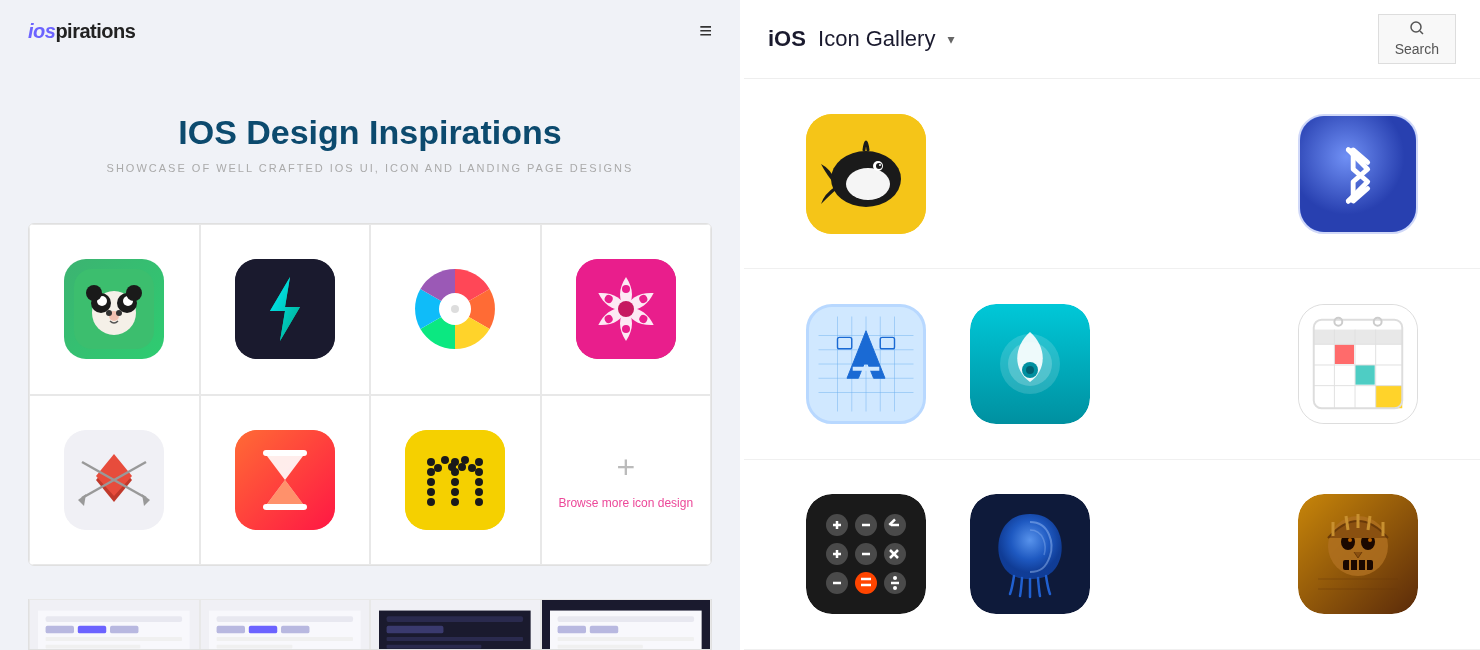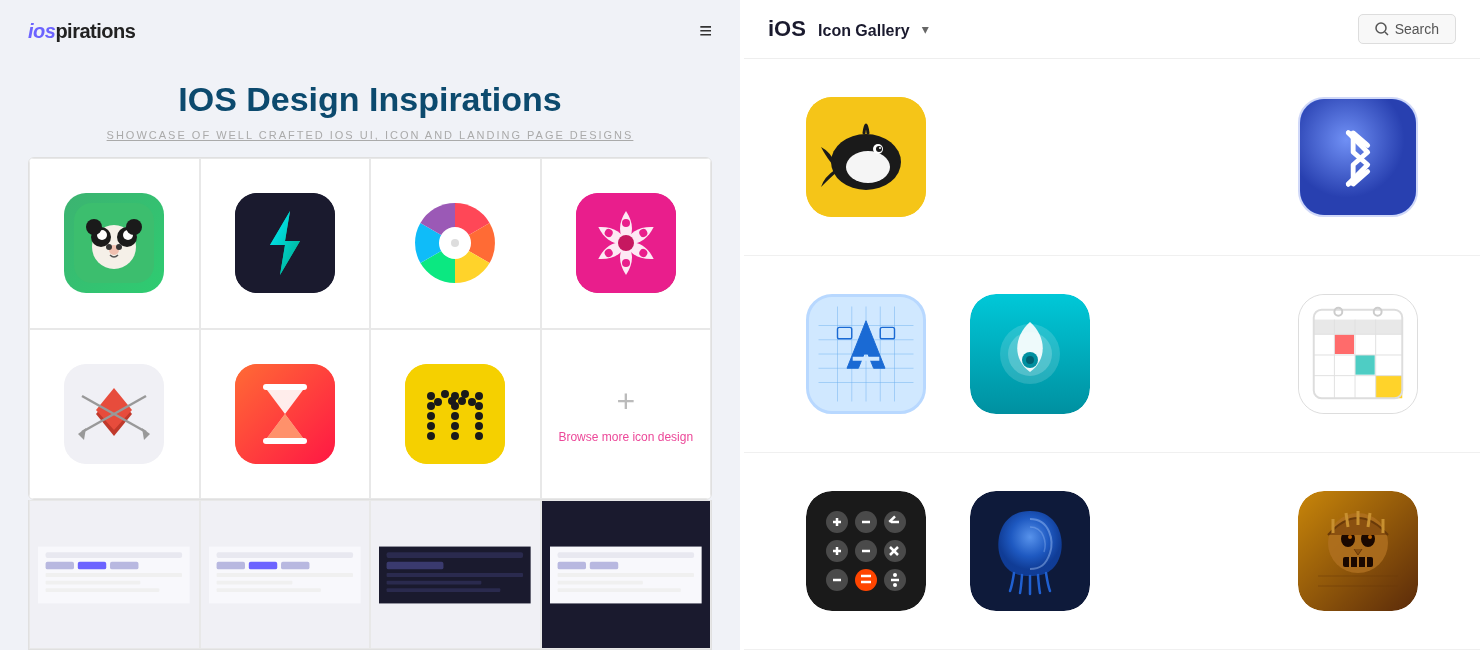--- a/index.html
+++ b/index.html
@@ -6,20 +6,21 @@
     body { font-family: -apple-system, BlinkMacSystemFont, 'Segoe UI', sans-serif; display: flex; width: 1480px; height: 650px; overflow: hidden; }
 
     
     #left-panel {
       width: 740px;
       min-width: 740px;
       background: #f0f2f7;
       display: flex;
       flex-direction: column;
       position: relative;
+      gap: 33px;
     }
 
     
     #left-nav {
       display: flex;
       align-items: center;
       justify-content: space-between;
       padding: 18px 28px;
       background: #f0f2f7;
     }
@@ -44,21 +45,20 @@
       font-size: 34px;
       font-weight: 700;
       color: #0c4a6e;
       margin-bottom: 10px;
     }
     #hero p {
       font-size: 11px;
       letter-spacing: 2px;
       color: #aaa;
       text-transform: uppercase;
-      text-decoration: underline;
     }
 
     
     #icon-grid {
       display: grid;
       grid-template-columns: repeat(4, 1fr);
       grid-template-rows: repeat(2, 1fr);
       gap: 0;
       margin: 0 28px;
       background: #fff;
@@ -179,25 +179,26 @@
     }
     #right-logo .thin { font-weight: 300; }
     #nav-chevron { font-size: 14px; color: #666; margin-left: 4px; }
     #search-btn {
       margin-left: auto;
       display: flex;
       align-items: center;
       gap: 6px;
       padding: 6px 16px;
       border: 1px solid #ddd;
-      border-radius: 5px;
+      border-radius: 0;
       background: #f8f8f8;
       cursor: pointer;
       font-size: 14px;
       color: #555;
+      flex-direction: column;
     }
 
     
     #gallery {
       flex: 1;
       display: flex;
       flex-direction: column;
       overflow: hidden;
     }
 
@@ -464,21 +465,21 @@
 
 </div>
 
 <div id="divider"></div>
 
 <div id="right-panel">
 
   <nav id="right-nav">
     <span id="right-logo">
       <strong>iOS</strong>
-      <span class="thin" style="font-weight:700; font-size:16px; margin-left:6px;">Icon Gallery</span>
+      <span class="thin" style="font-weight:400; font-size:22px; margin-left:6px;">Icon Gallery</span>
     </span>
     <span id="nav-chevron">▾</span>
     <button id="search-btn">
       <svg width="14" height="14" viewBox="0 0 14 14">
         <circle cx="6" cy="6" r="5" fill="none" stroke="#555" stroke-width="1.5"></circle>
         <line x1="10" y1="10" x2="13" y2="13" stroke="#555" stroke-width="1.5"></line>
       </svg>
       <span>Search</span>
     </button>
   </nav>

